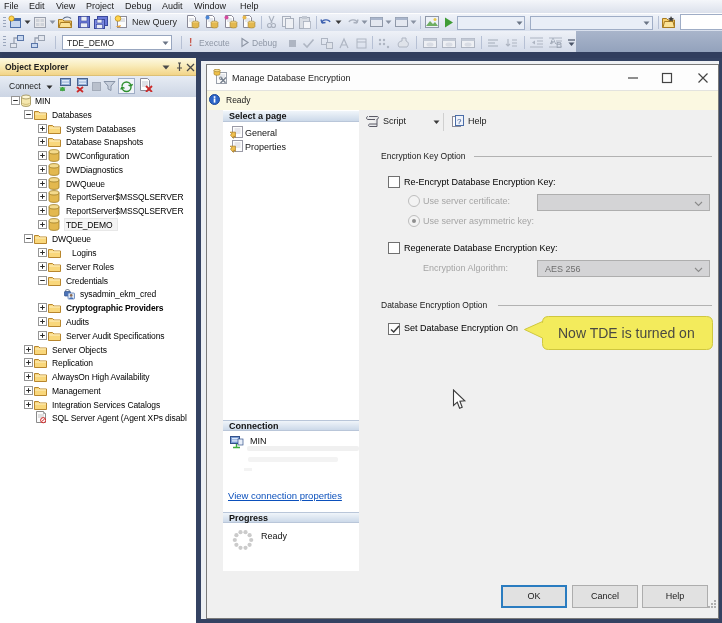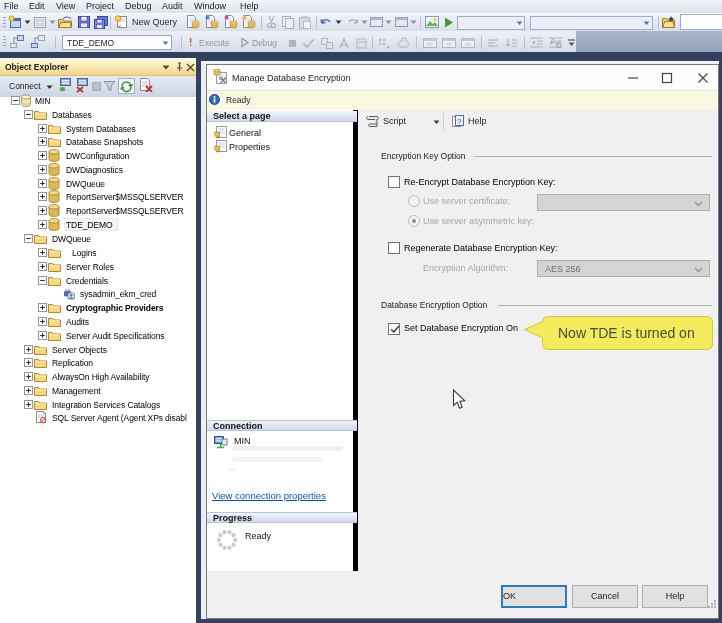--- a/index.html
+++ b/index.html
@@ -597,21 +597,21 @@
 
   <div class="abs" style="left:0;top:25px;width:511px;height:20px;background:#fbf8e1;border-top:1px solid #e3e3df;">
     <svg style="position:absolute;left:2px;top:3px" width="11" height="11" viewBox="0 0 11 11">
           <circle cx="5.5" cy="5.5" r="5" fill="#2e66c8" stroke="#1c4898"></circle>
           <rect x="4.7" y="4.4" width="1.7" height="4.2" fill="#fff"></rect>
           <rect x="4.7" y="2.2" width="1.7" height="1.7" fill="#fff"></rect>
         </svg>
     <span style="position:absolute;left:19px;top:4px;font-size:8.5px;color:#1a1a1a;">Ready</span>
   </div>
 
-  <div class="abs" style="left:0;top:45px;width:151px;height:461px;background:#ffffff;border-right:5px solid #000000;">
+  <div class="abs" style="left:16px;top:45px;width:151px;height:461px;background:#ffffff;border-right:5px solid #000000;">
     <div class="abs" style="left:0;top:1px;width:150px;height:11px;background:linear-gradient(#f0f5fa,#ccd9e9);border-bottom:1px solid #b9c6d9;">
       <span style="position:absolute;left:6px;top:0px;font-size:9px;font-weight:700;color:#111;">Select a page</span>
     </div>
     <svg style="position:absolute;left:7px;top:16px" width="13" height="13" viewBox="0 0 13 13">
           <rect x="2.5" y="0.5" width="10" height="11" fill="#fdfdfd" stroke="#9a9aa6"></rect>
           <line x1="4.5" y1="3" x2="10.5" y2="3" stroke="#c3c3ce" stroke-width="0.8"></line>
           <line x1="4.5" y1="5" x2="10.5" y2="5" stroke="#c3c3ce" stroke-width="0.8"></line>
           <line x1="4.5" y1="7" x2="10.5" y2="7" stroke="#c3c3ce" stroke-width="0.8"></line>
           <path d="M0.8 11.2 L0.8 6.8 L2.8 6.8 L2.8 4.5 L6.5 8.2 L2.8 11.9 L2.8 9.8 Z" fill="#f2c14e" stroke="#a8791e" stroke-width="0.7" transform="rotate(-45 3.5 8.5)"></path>
         </svg>
@@ -703,21 +703,21 @@
     <div class="abs" style="left:139px;top:195px;width:214px;height:1px;background:#b2b2b2;"></div>
     <div style="position:absolute;left:29px;top:213px;width:12px;height:12px;background:#fefefe;border:1px solid #707070;">
           <svg style="position:absolute;left:1px;top:1px" width="10" height="9" viewBox="0 0 10 9">
             <path d="M1 4.5 L3.7 7 L9 1" fill="none" stroke="#3a3a3a" stroke-width="1.5"></path>
           </svg>
         </div>
     <span style="position:absolute;left:45px;top:213px;font-size:9px;color:#000;">Set Database Encryption On</span>
   </div>
 
   <div class="abs" style="left:0;top:506px;width:511px;height:47px;background:#f0f0f0;">
-    <div class="abs" style="left:294px;top:14px;width:66px;height:23px;background:#e1e1e1;border:2px solid #2a7cc0;font-size:9px;color:#1a1a1a;line-height:19px;">OK</div>
+    <div class="abs" style="left:294px;top:14px;width:66px;height:23px;background:#e1e1e1;border:2px solid #2a7cc0;font-size:9px;color:#1a1a1a;text-align:center;line-height:19px;">OK</div>
     <div class="abs" style="left:365px;top:14px;width:66px;height:23px;background:#e1e1e1;border:1px solid #adadad;font-size:9px;color:#1a1a1a;text-align:center;line-height:21px;">Cancel</div>
     <div class="abs" style="left:435px;top:14px;width:66px;height:23px;background:#e1e1e1;border:1px solid #adadad;font-size:9px;color:#1a1a1a;text-align:center;line-height:21px;">Help</div>
     <svg style="position:absolute;left:500px;top:28px" width="10" height="10" viewBox="0 0 10 10">
           <circle cx="8" cy="2" r="1" fill="#9a9a9a"></circle>
           <circle cx="5" cy="5" r="1" fill="#9a9a9a"></circle>
           <circle cx="8" cy="5" r="1" fill="#9a9a9a"></circle>
           <circle cx="2" cy="8" r="1" fill="#9a9a9a"></circle>
           <circle cx="5" cy="8" r="1" fill="#9a9a9a"></circle>
           <circle cx="8" cy="8" r="1" fill="#9a9a9a"></circle>
         </svg>

